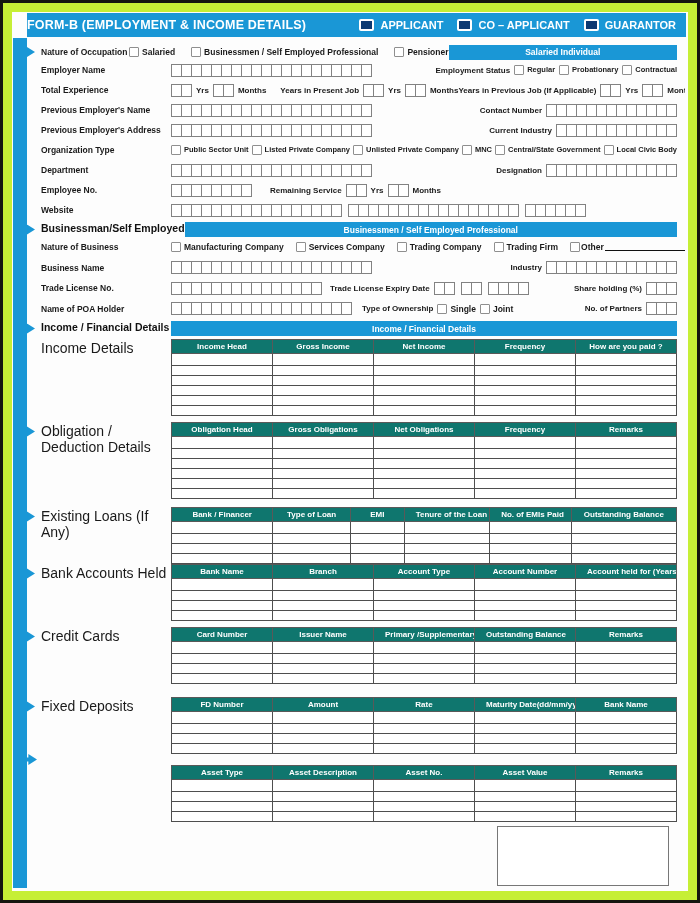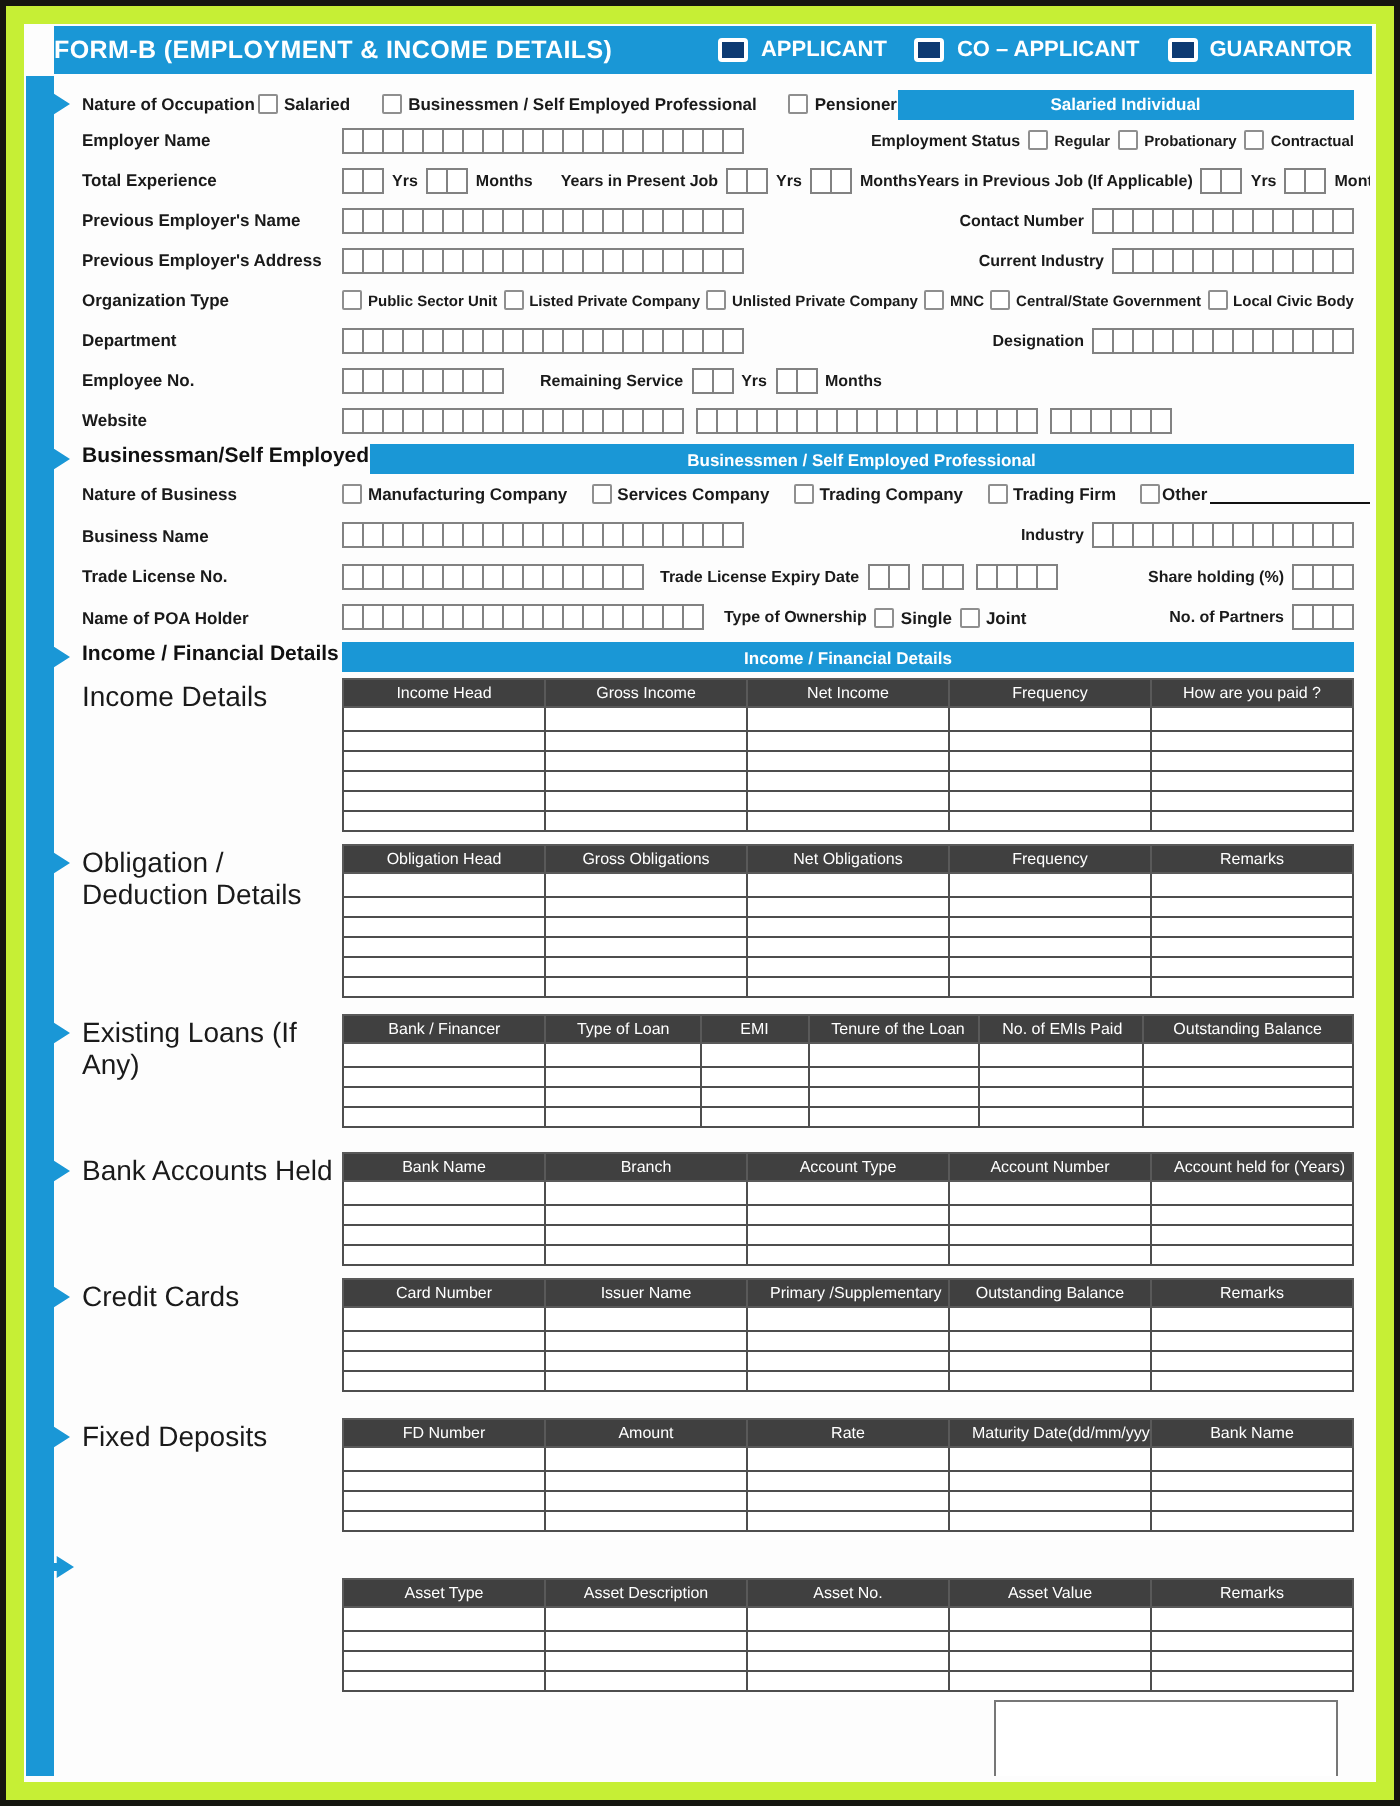--- a/index.html
+++ b/index.html
@@ -13,21 +13,21 @@
   .roles{display:flex;align-items:center;gap:14px;padding-right:10px}
   .role{display:flex;align-items:center;gap:6px;font-size:11px;white-space:nowrap}
   .hcb{width:11px;height:8px;background:#0d3a72;border:2px solid #fff;border-radius:2px;flex:0 0 auto}
   
   .content{position:absolute;left:15px;right:3px;top:27px;bottom:3px;padding:2px 8px 0 14px;overflow:hidden}
   .frow{display:flex;align-items:center;height:20px;position:relative}
   .lbl{flex:0 0 130px;font-size:8.5px;font-weight:bold;color:#1a1a1a;white-space:nowrap}
   .slab{font-size:8px;font-weight:bold;white-space:nowrap;color:#1a1a1a}
   .grp{display:inline-flex;align-items:center;gap:4px}
   .ml-auto{margin-left:auto}
-  .opt{display:inline-flex;align-items:flex-end;gap:3px;white-space:nowrap}
+  .opt{display:inline-flex;align-items:flex-start;gap:3px;white-space:nowrap}
   .olab{font-size:8.5px;font-weight:bold;color:#1a1a1a}
   .sm .olab{font-size:7.5px}
   .cb{width:8px;height:8px;border:1px solid #8f8f8f;background:#fff;border-radius:1px;flex:0 0 auto}
   [data-boxes]{display:inline-flex;align-items:center}
   .bgrp{display:inline-flex;margin-right:6px}
   .bgrp:last-child{margin-right:0}
   .cbox{width:11px;height:13px;border:1px solid #828282;background:#fff;margin-left:-1px;box-sizing:border-box;flex:0 0 auto}
   .bgrp .cbox:first-child{margin-left:0}
   .arr{position:absolute;left:-24px;top:50%;transform:translateY(-50%);width:18px;height:11px;background:#1a97d6;clip-path:polygon(0 32%,52% 32%,52% 0,100% 50%,52% 100%,52% 68%,0 68%)}
   .arr2{top:4px;transform:none}
@@ -35,31 +35,31 @@
   .shead{display:flex;align-items:flex-start;height:15px;margin-top:2px;position:relative}
   .shead .hlbl{flex:0 0 130px;font-size:10.5px;font-weight:bold;color:#111;white-space:nowrap}
   .shead .hbanner{flex:1}
   .occ-banner{width:266px;margin-left:auto}
   .other-line{border-bottom:1.5px solid #111;width:148px;height:8px}
   
   .tblock{display:flex}
   .tlabel{flex:0 0 130px;font-size:14px;font-weight:normal;position:relative;padding-top:1px;color:#1a1a1a}
   .twrap{flex:1}
   .ftable{width:100%;border-collapse:collapse;table-layout:fixed}
-  .ftable th{background:#404040;color:#fff;font-size:8px;height:13px;border:1px solid #595959;font-weight:normal;overflow:hidden;white-space:nowrap;padding:0 11px}
+  .ftable th{background:#0f766e;color:#fff;font-size:8px;height:13px;border:1px solid #595959;font-weight:bold;overflow:hidden;white-space:nowrap;padding:0 11px}
   .ftable td{height:9px;border:1px solid #4e4e4e;padding:0;background:#fff}
   .ftable tbody tr:first-child td{height:11px}
   .cols-loans th:nth-child(1){width:21%}.cols-loans th:nth-child(2){width:15%}
   .cols-loans th:nth-child(3){width:9%}.cols-loans th:nth-child(4){width:17%}
   .cols-loans th:nth-child(5){width:16%}.cols-loans th:nth-child(6){width:22%}
   .assets-lbl{position:relative;font-size:8.5px;font-weight:bold;height:11px;margin-left:2px;white-space:nowrap;color:#1a1a1a}
   
   .footer{position:relative;margin-top:4px;height:84px}
   .sigbox{position:absolute;top:0;right:8px;width:170px;height:58px;border:1px solid #777;background:#fff}.mt4{margin-top:3px}.mt6{margin-top:6px}.mt8{margin-top:8px}
-  .mt12{margin-top:12px}.mt13{margin-top:13px}.mt14{margin-top:6px}
+  .mt12{}.mt13{margin-top:13px}.mt14{margin-top:6px}
 </style>
 </head>
 <body>
 
 <div class="frame">
 <div class="page">
   <div class="stripe"></div>
 
   <div class="hdr">
     <div class="title">FORM-B  (EMPLOYMENT &amp; INCOME DETAILS)</div>

